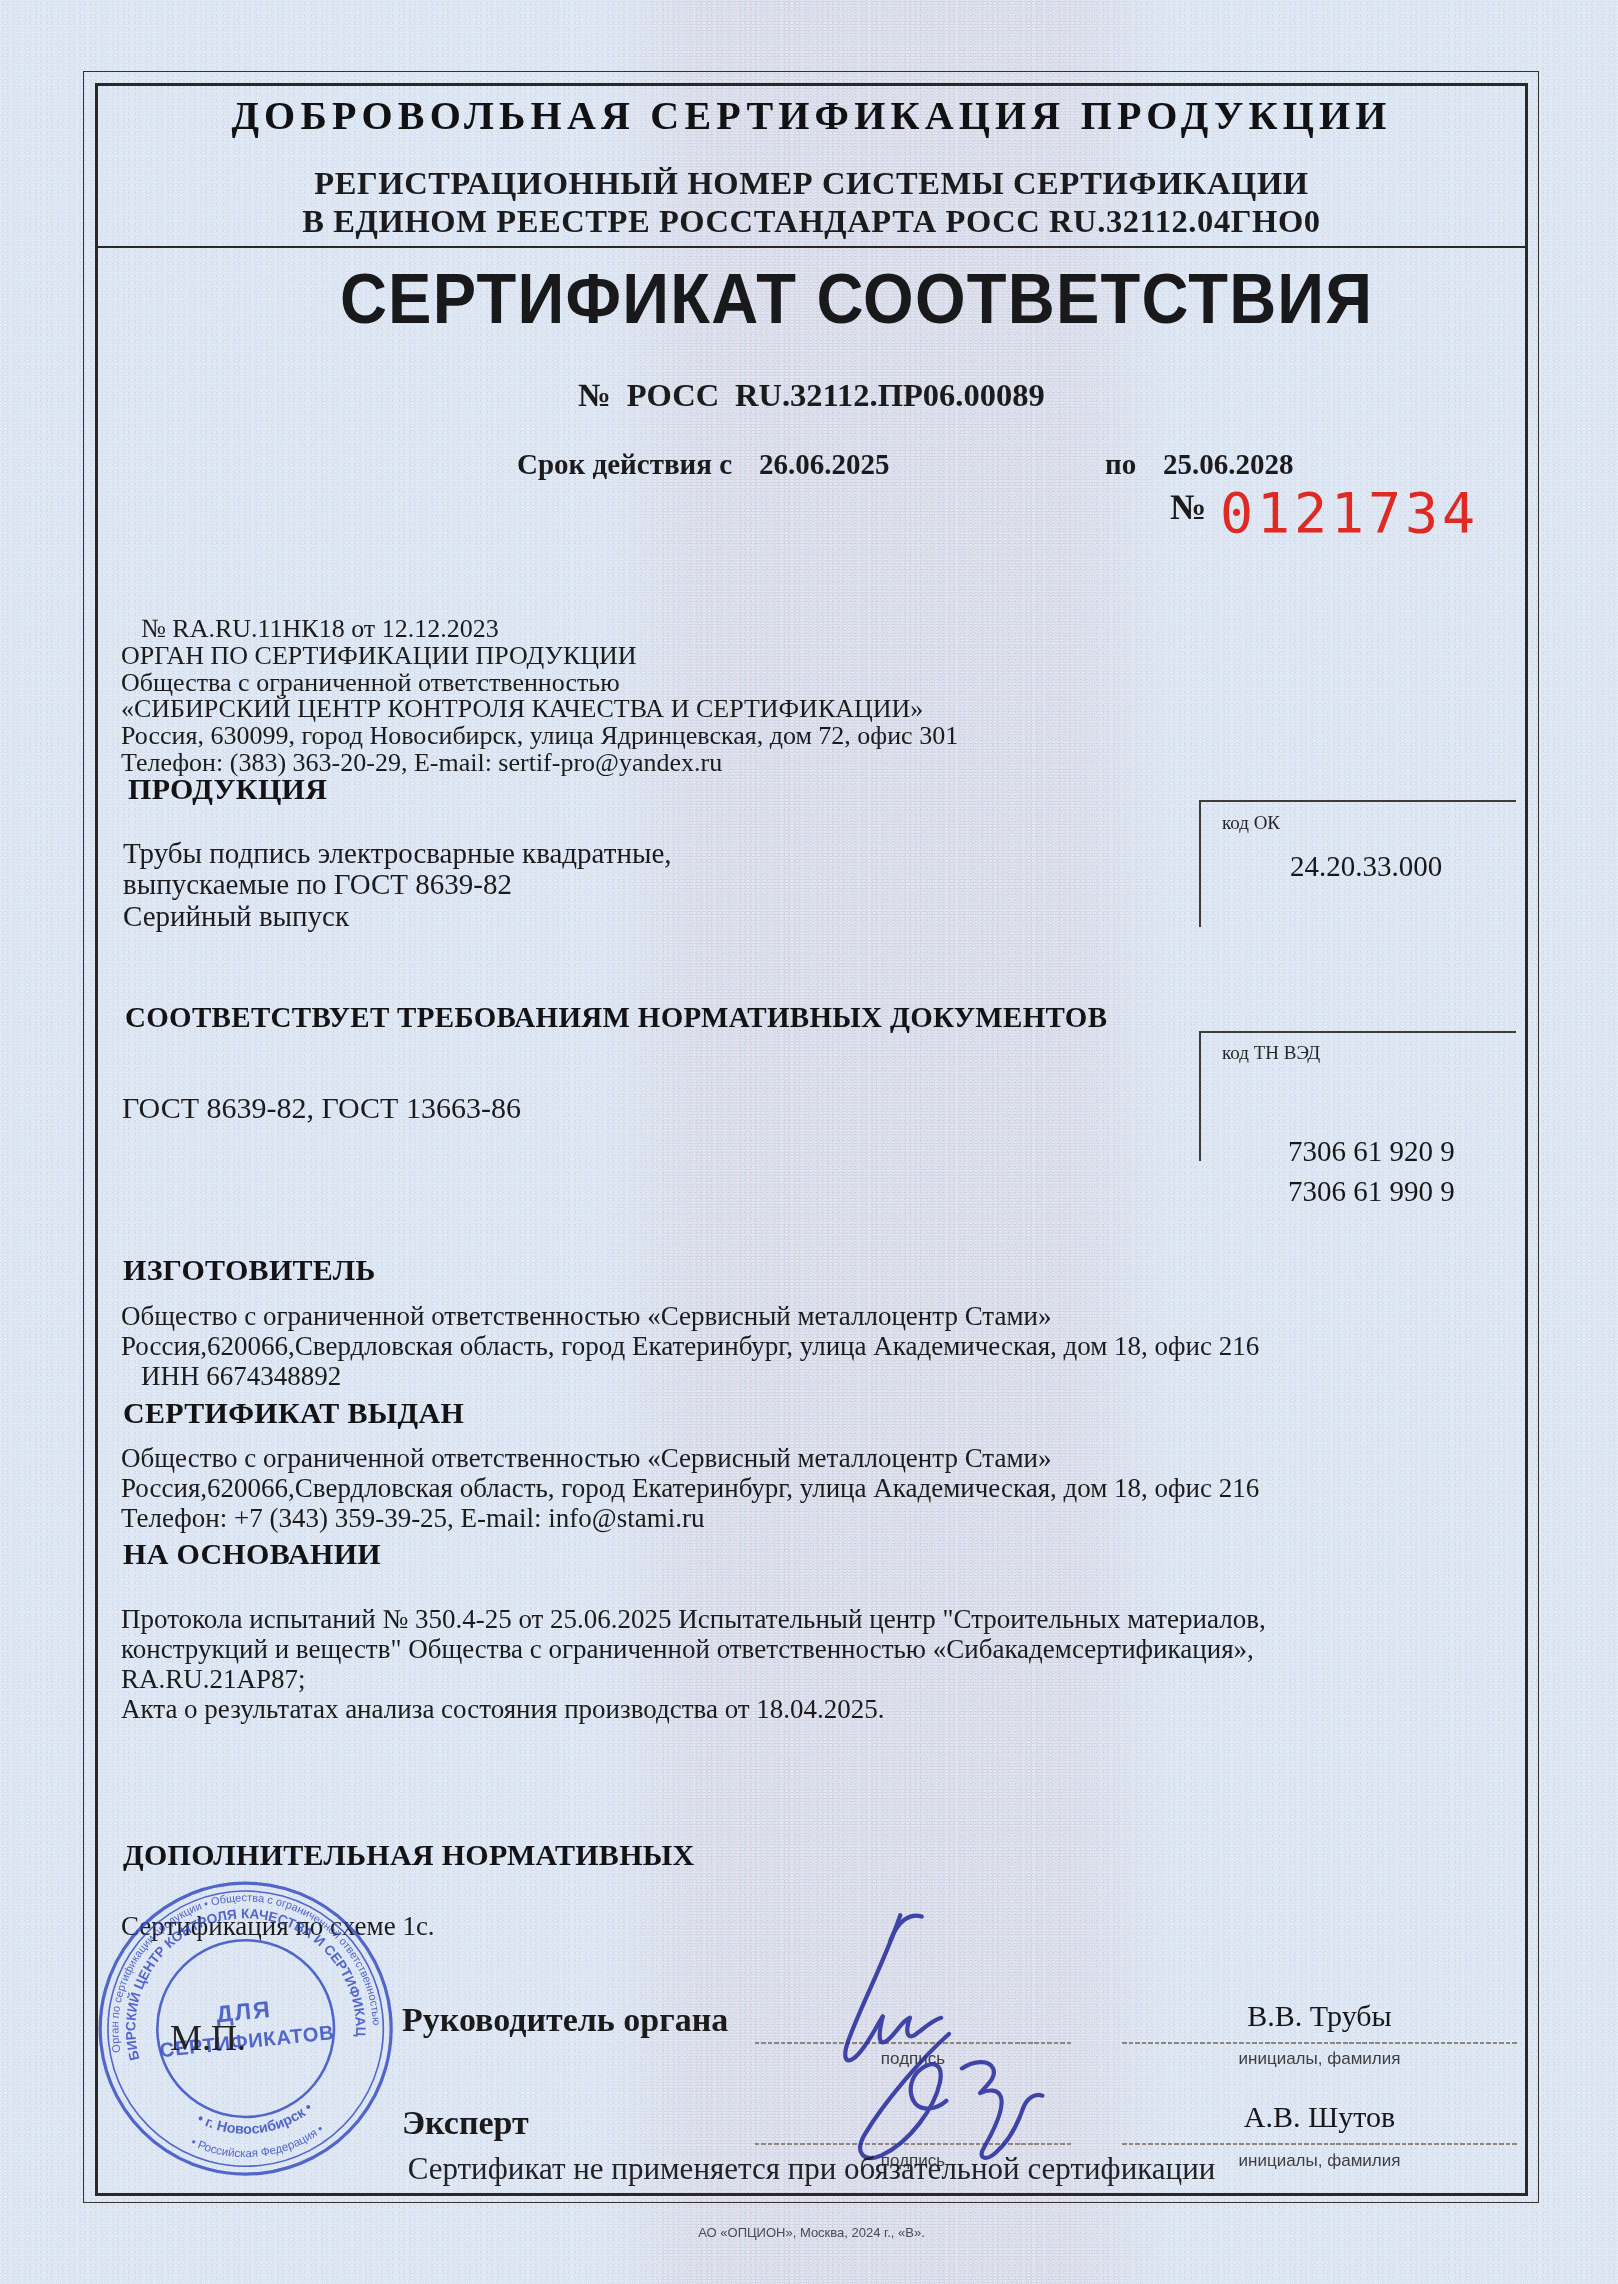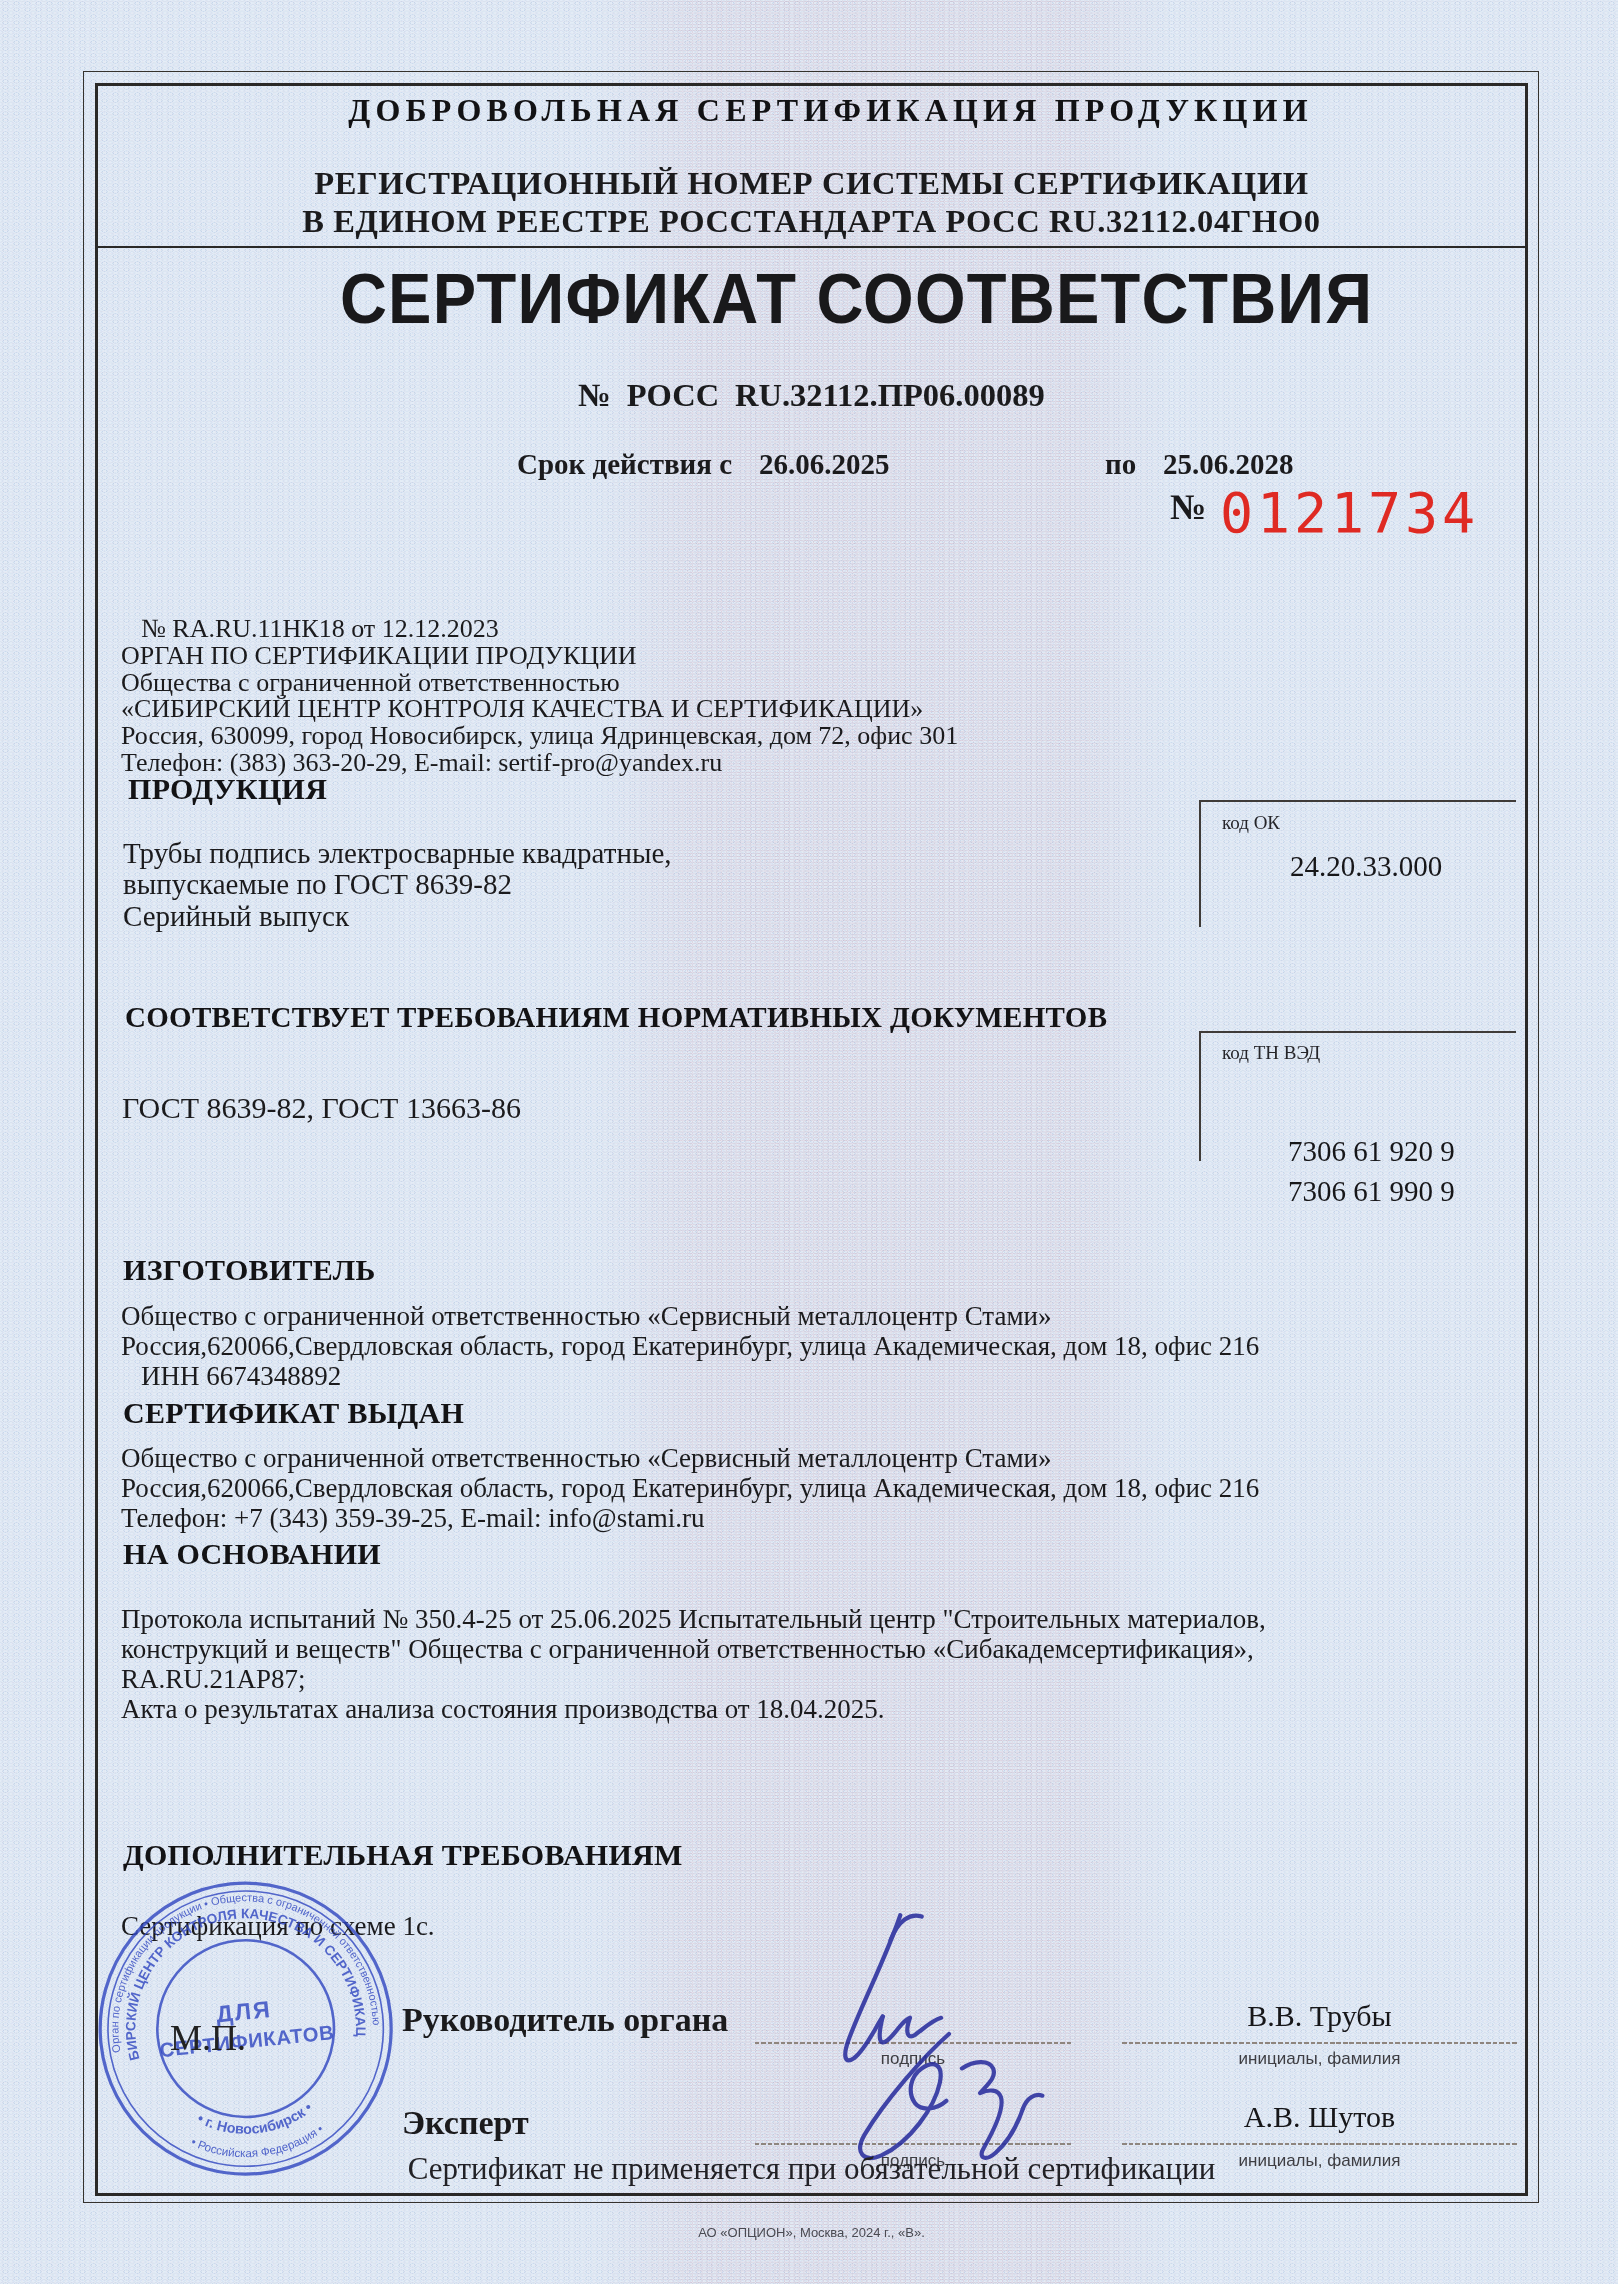--- a/index.html
+++ b/index.html
@@ -50,21 +50,21 @@
 </head>
 <body>
 
 <div class="paper">
   <div class="red-overlay"></div>
   <div class="red-band"></div>
 
   <div class="frame-outer"></div>
   <div class="frame-inner"></div>
 
-  <div class="abs cx b" style="top:92px;font-size:32px;letter-spacing:5.2px;color:#121214;padding-left:19px;">ДОБРОВОЛЬНАЯ СЕРТИФИКАЦИЯ ПРОДУКЦИИ</div>
+  <div class="abs cx b" style="top:92px;font-size:40px;letter-spacing:5.2px;color:#121214;">ДОБРОВОЛЬНАЯ СЕРТИФИКАЦИЯ ПРОДУКЦИИ</div>
   <div class="abs cx b" style="top:165px;font-size:32.5px;letter-spacing:0.6px;">РЕГИСТРАЦИОННЫЙ НОМЕР СИСТЕМЫ СЕРТИФИКАЦИИ</div>
   <div class="abs cx b" style="top:203px;font-size:32.5px;letter-spacing:0.6px;">В ЕДИНОМ РЕЕСТРЕ РОССТАНДАРТА  РОСС RU.32112.04ГНО0</div>
   <div class="rule" style="left:98px;top:246px;width:1427px;height:1.9px;"></div>
 
   <div class="abs" style="left:143px;top:259px;width:1427px;text-align:center;">
     <span class="sans b" style="display:inline-block;font-size:70px;letter-spacing:1.3px;transform:scaleX(.93);color:#19191b;">СЕРТИФИКАТ СООТВЕТСТВИЯ</span>
   </div>
 
   <div class="abs cx b" style="top:377px;font-size:32.5px;word-spacing:7.8px;">№  РОСС  RU.32112.ПР06.00089</div>
 
@@ -111,21 +111,21 @@
   <div class="abs body42" style="left:121px;top:1444px;">Общество с ограниченной ответственностью «Сервисный металлоцентр Стами»</div>
   <div class="abs body42" style="left:121px;top:1474px;">Россия,620066,Свердловская область,  город Екатеринбург, улица Академическая, дом 18, офис 216</div>
   <div class="abs body42" style="left:121px;top:1504px;">Телефон: +7 (343) 359-39-25, E-mail: info@stami.ru</div>
 
   <div class="abs h46" style="left:123px;top:1537px;">НА ОСНОВАНИИ</div>
   <div class="abs body42" style="left:121px;top:1605px;">Протокола испытаний № 350.4-25 от 25.06.2025 Испытательный центр "Строительных материалов,</div>
   <div class="abs body42" style="left:121px;top:1635px;">конструкций и веществ" Общества с ограниченной ответственностью «Сибакадемсертификация»,</div>
   <div class="abs body42" style="left:121px;top:1665px;">RA.RU.21АР87;</div>
   <div class="abs body42" style="left:121px;top:1695px;">Акта о результатах анализа состояния производства от 18.04.2025.</div>
 
-  <div class="abs h46" style="left:123px;top:1838px;">ДОПОЛНИТЕЛЬНАЯ ТРЕБОВАНИЯМ</div>
+  <div class="abs h46" style="left:123px;top:1838px;">ДОПОЛНИТЕЛЬНАЯ НОРМАТИВНЫХ</div>
   <div class="abs body42" style="left:121px;top:1912px;">Сертификация по схеме 1с.</div>
 
   <svg class="abs" style="left:90px;top:1875px;transform:rotate(-6deg);" width="313" height="311" viewBox="0 0 482 478">
     <g stroke="#2f45c0" fill="none" opacity="0.8">
       <circle cx="240" cy="236" r="224" stroke-width="5"></circle>
       <circle cx="240" cy="236" r="212" stroke-width="2.5"></circle>
       <circle cx="240" cy="236" r="136" stroke-width="4"></circle>
     </g>
     <defs>
       <path id="arcTopTiny" d="M 48.3,276.8 A 196,196 0 1 1 431.7,276.8"></path>

